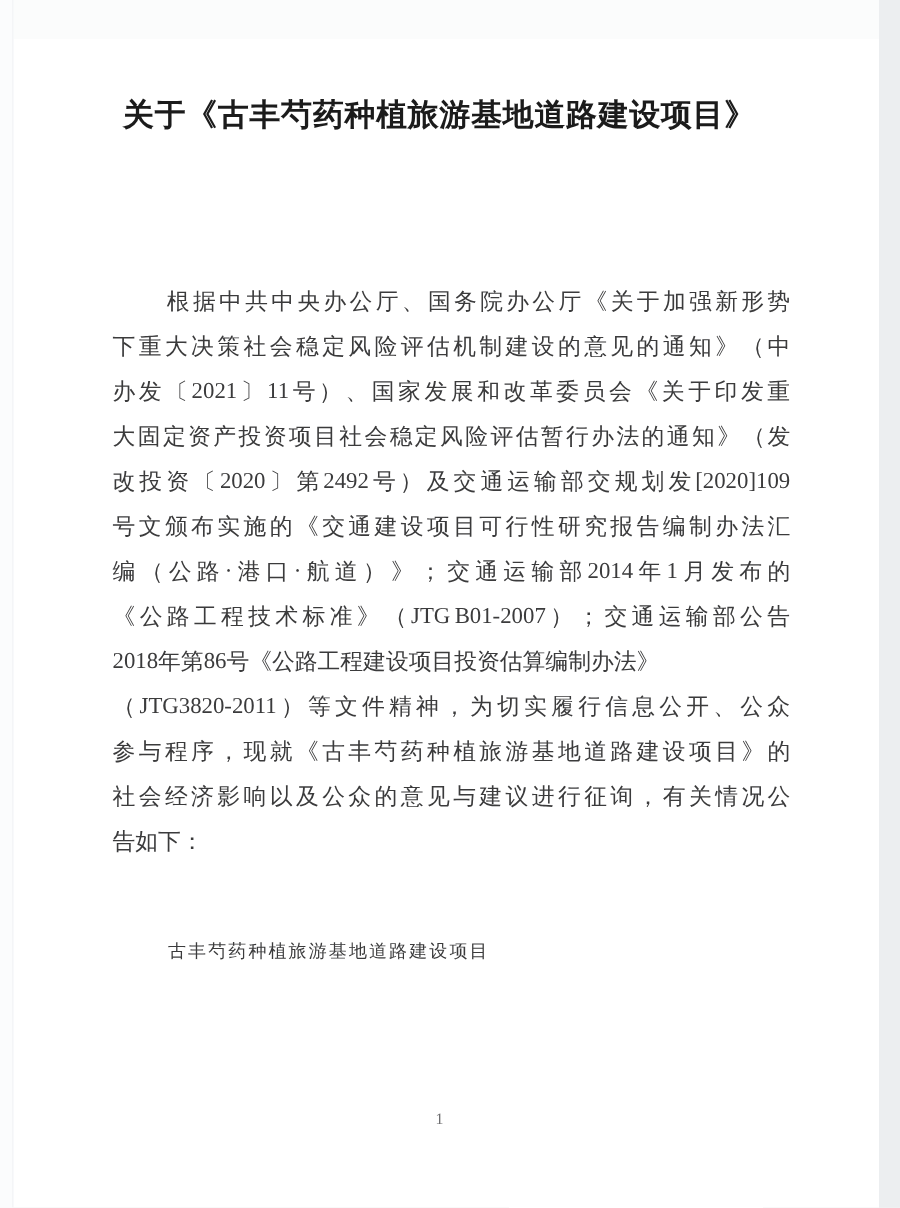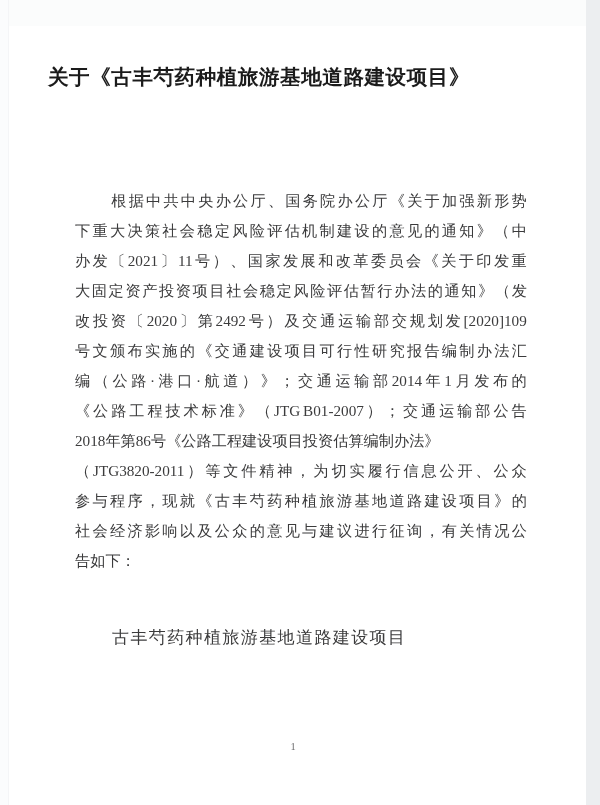--- a/index.html
+++ b/index.html
@@ -71,21 +71,21 @@
     width: 586px;
     height: 805px;
   }
 
   
   .doc-title {
     position: absolute;
     left: 48px;
     top: 60px;
     width: 490px;
-    text-align: left;
+    text-align: center;
     font-family: "Liberation Sans", "DejaVu Sans", sans-serif;
     font-weight: bold;
     font-size: 20.5px;
     line-height: 34px;
     color: #1b1b1b;
     letter-spacing: 0.6px;
   }
   .doc-title .title-line {
     display: block;
     white-space: nowrap;
@@ -142,21 +142,21 @@
     letter-spacing: 0.4px;
     white-space: nowrap;
   }
   #heading-1 { top: 595px; }
   #heading-2 { top: 655px; }
 
   .section-text {
     position: absolute;
     left: 112px;
     top: 626px;
-    font-size: 17px;
+    font-size: 12px;
     color: #3b3b3c;
     white-space: nowrap;
     letter-spacing: 1.4px;
   }
 
   
   .page-number {
     position: absolute;
     left: 0;
     top: 741px;

